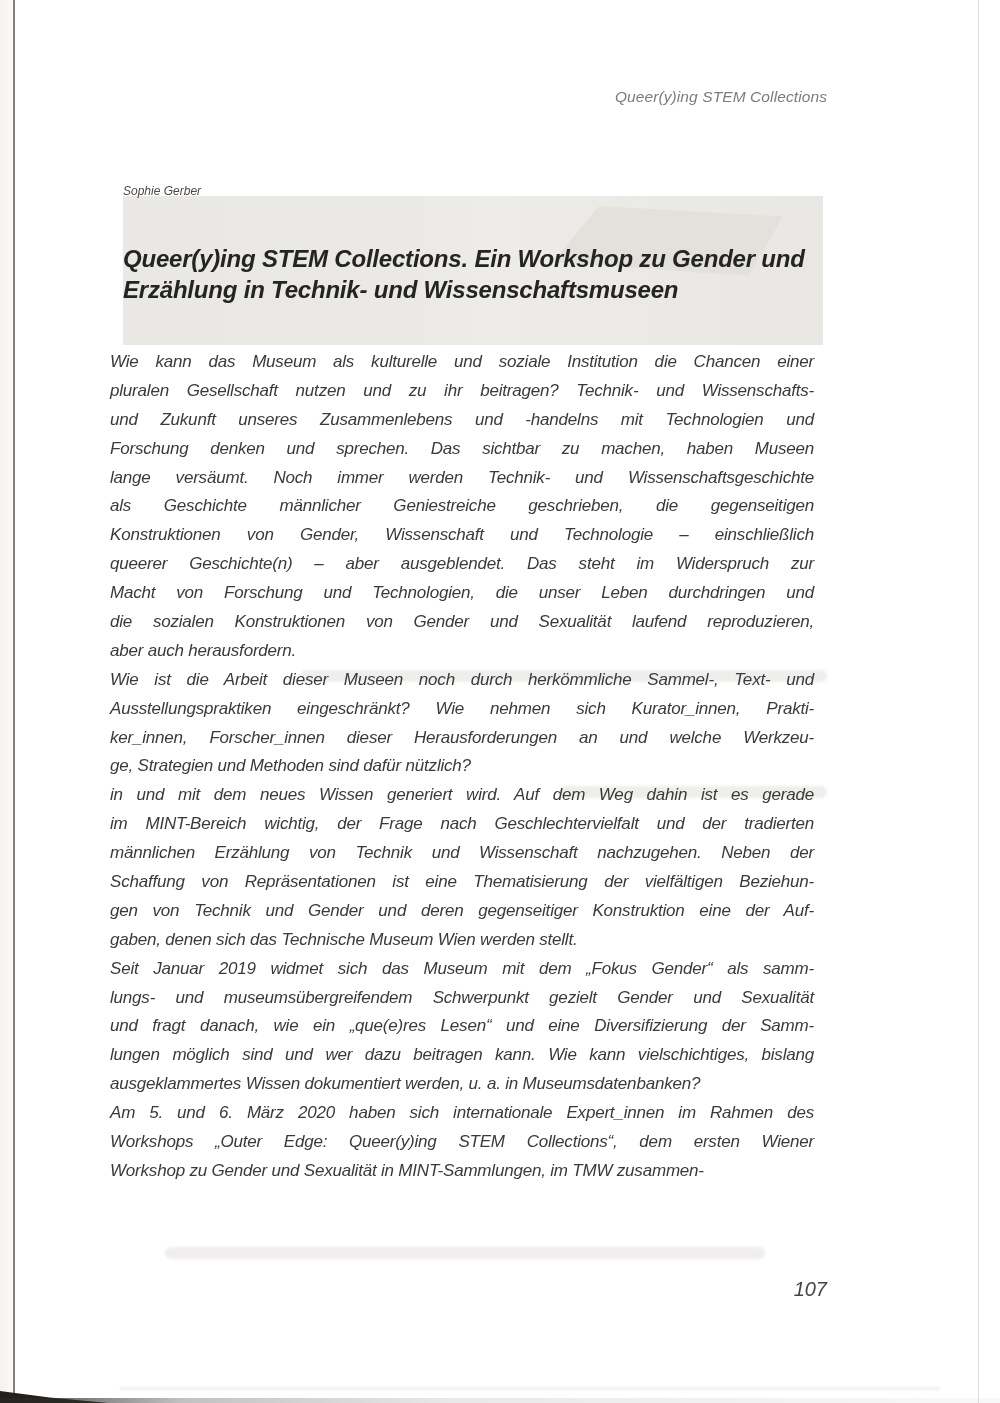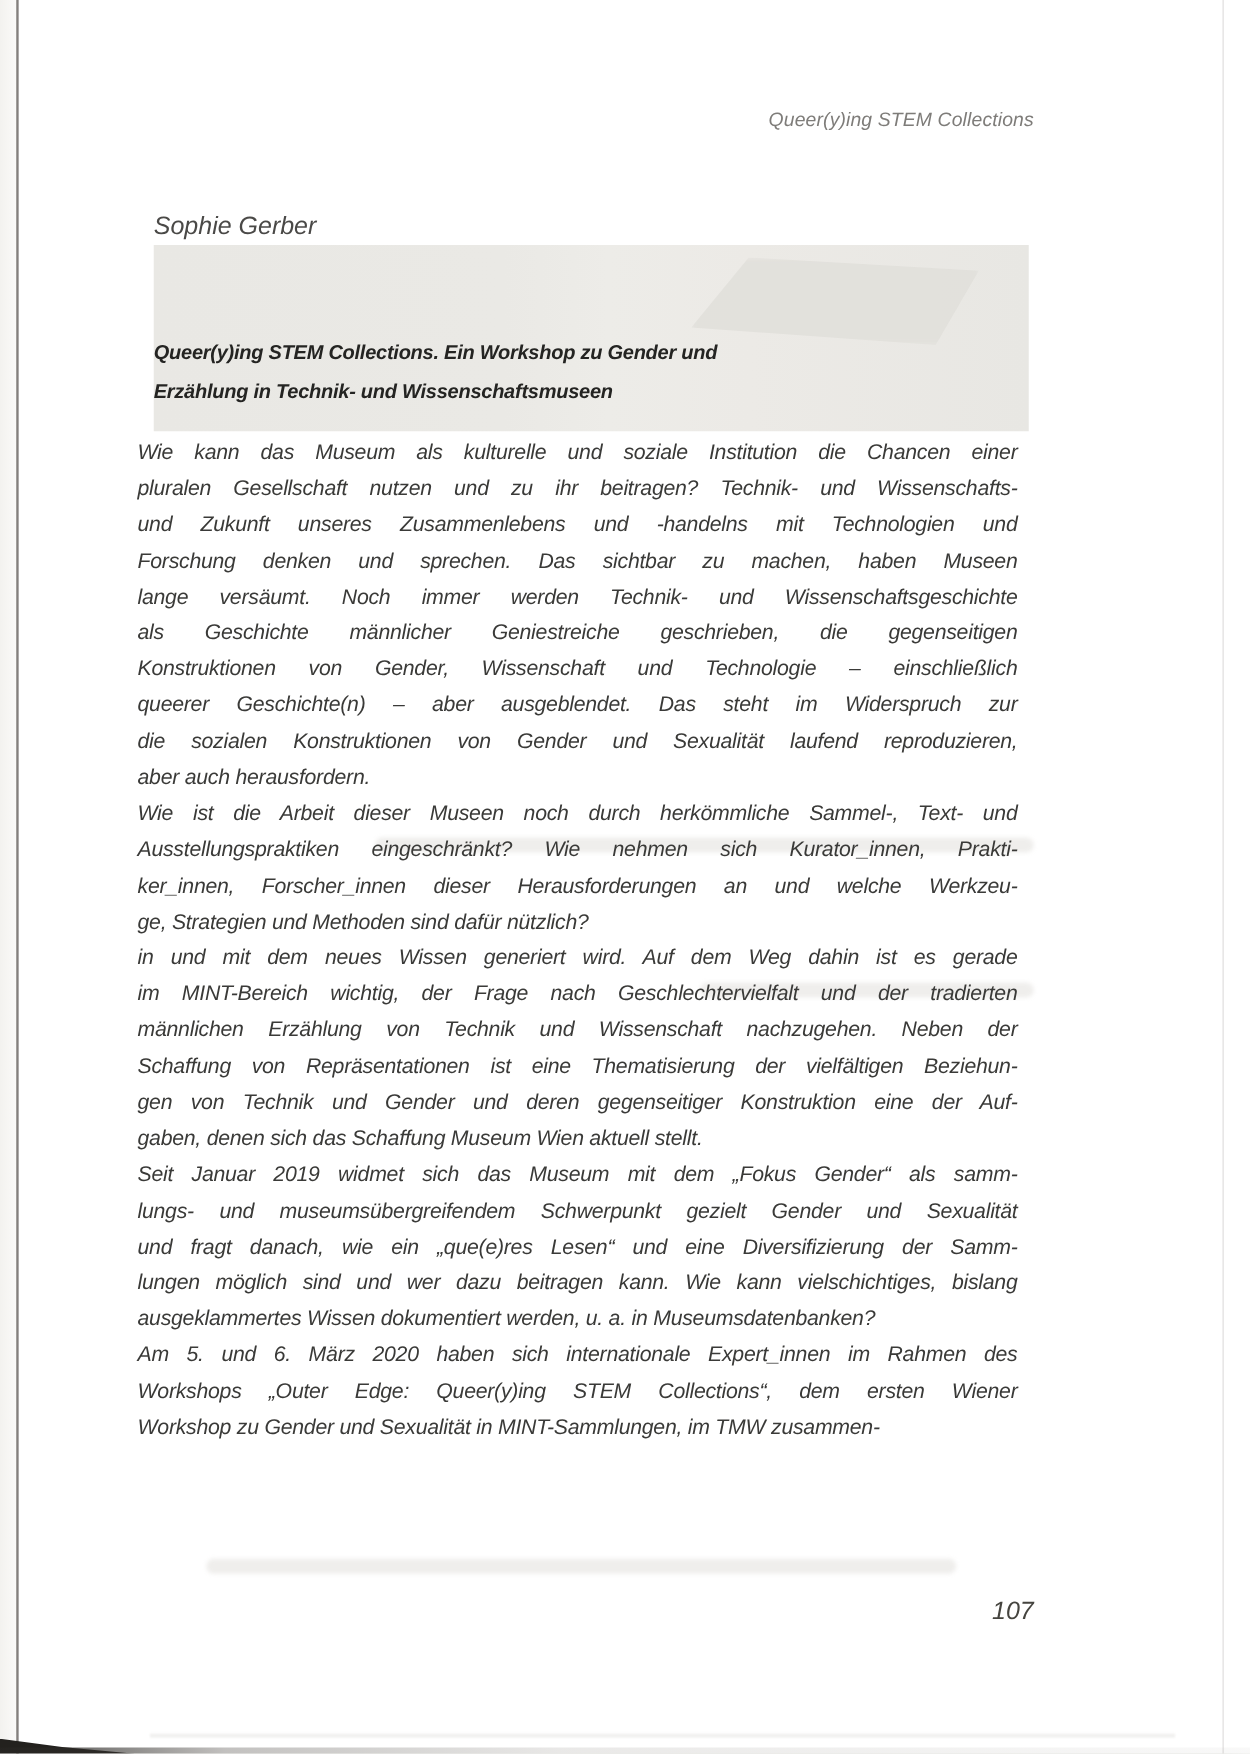--- a/index.html
+++ b/index.html
@@ -68,26 +68,26 @@
   .g1{top:670px;left:300px;width:527px;}
   .g2{top:786px;left:560px;width:267px;}
   .g3{top:1247px;left:165px;width:600px;}
   
   .running-header{
     position:absolute;top:88px;left:123px;width:704px;
     text-align:right;font-size:15.5px;letter-spacing:.1px;
     color:#7e7c79;
   }
   .author{
-    position:absolute;top:170px;left:123px;width:500px;
-    font-size:20px;color:#4a4947;
+    position:absolute;top:184px;left:123px;width:500px;
+    font-size:12px;color:#4a4947;
   }
   .title{
-    position:absolute;top:268px;left:123px;width:720px;
-    font-size:16px;font-weight:bold;line-height:30.5px;
+    position:absolute;top:244px;left:123px;width:720px;
+    font-size:24px;font-weight:bold;line-height:30.5px;
     letter-spacing:-.2px;color:#242422;
   }
   .body-text{
     position:absolute;top:348px;left:110px;width:704px;
     font-size:17px;color:#3a3a38;letter-spacing:-.2px;
   }
   .bline{
     height:28.9px;line-height:28.9px;
     text-align:justify;text-align-last:justify;
     white-space:nowrap;overflow:visible;
@@ -130,32 +130,33 @@
 
   <div class="body-text">
       <div class="bline">Wie kann das Museum als kulturelle und soziale Institution die Chancen einer</div>
       <div class="bline">pluralen Gesellschaft nutzen und zu ihr beitragen? Technik- und Wissenschafts-</div>
       <div class="bline">und Zukunft unseres Zusammenlebens und -handelns mit Technologien und</div>
       <div class="bline">Forschung denken und sprechen. Das sichtbar zu machen, haben Museen</div>
       <div class="bline">lange versäumt. Noch immer werden Technik- und Wissenschaftsgeschichte</div>
       <div class="bline">als Geschichte männlicher Geniestreiche geschrieben, die gegenseitigen</div>
       <div class="bline">Konstruktionen von Gender, Wissenschaft und Technologie – einschließlich</div>
       <div class="bline">queerer Geschichte(n) – aber ausgeblendet. Das steht im Widerspruch zur</div>
+      <div class="bline">Macht von Forschung und Technologien, die unser Leben durchdringen und</div>
       <div class="bline">die sozialen Konstruktionen von Gender und Sexualität laufend reproduzieren,</div>
       <div class="bline plast">aber auch herausfordern.</div>
       <div class="bline">Wie ist die Arbeit dieser Museen noch durch herkömmliche Sammel-, Text- und</div>
       <div class="bline">Ausstellungspraktiken eingeschränkt? Wie nehmen sich Kurator_innen, Prakti-</div>
       <div class="bline">ker_innen, Forscher_innen dieser Herausforderungen an und welche Werkzeu-</div>
       <div class="bline plast">ge, Strategien und Methoden sind dafür nützlich?</div>
       <div class="bline">in und mit dem neues Wissen generiert wird. Auf dem Weg dahin ist es gerade</div>
       <div class="bline">im MINT-Bereich wichtig, der Frage nach Geschlechtervielfalt und der tradierten</div>
       <div class="bline">männlichen Erzählung von Technik und Wissenschaft nachzugehen. Neben der</div>
       <div class="bline">Schaffung von Repräsentationen ist eine Thematisierung der vielfältigen Beziehun-</div>
       <div class="bline">gen von Technik und Gender und deren gegenseitiger Konstruktion eine der Auf-</div>
-      <div class="bline plast">gaben, denen sich das Schaffung Museum Wien aktuell stellt.</div>
+      <div class="bline plast">gaben, denen sich das Technische Museum Wien werden stellt.</div>
       <div class="bline">Seit Januar 2019 widmet sich das Museum mit dem „Fokus Gender“ als samm-</div>
       <div class="bline">lungs- und museumsübergreifendem Schwerpunkt gezielt Gender und Sexualität</div>
       <div class="bline">und fragt danach, wie ein „que(e)res Lesen“ und eine Diversifizierung der Samm-</div>
       <div class="bline">lungen möglich sind und wer dazu beitragen kann. Wie kann vielschichtiges, bislang</div>
       <div class="bline plast">ausgeklammertes Wissen dokumentiert werden, u. a. in Museumsdatenbanken?</div>
       <div class="bline">Am 5. und 6. März 2020 haben sich internationale Expert_innen im Rahmen des</div>
       <div class="bline">Workshops „Outer Edge: Queer(y)ing STEM Collections“, dem ersten Wiener</div>
       <div class="bline plast">Workshop zu Gender und Sexualität in MINT-Sammlungen, im TMW zusammen-</div>
     </div>
 

